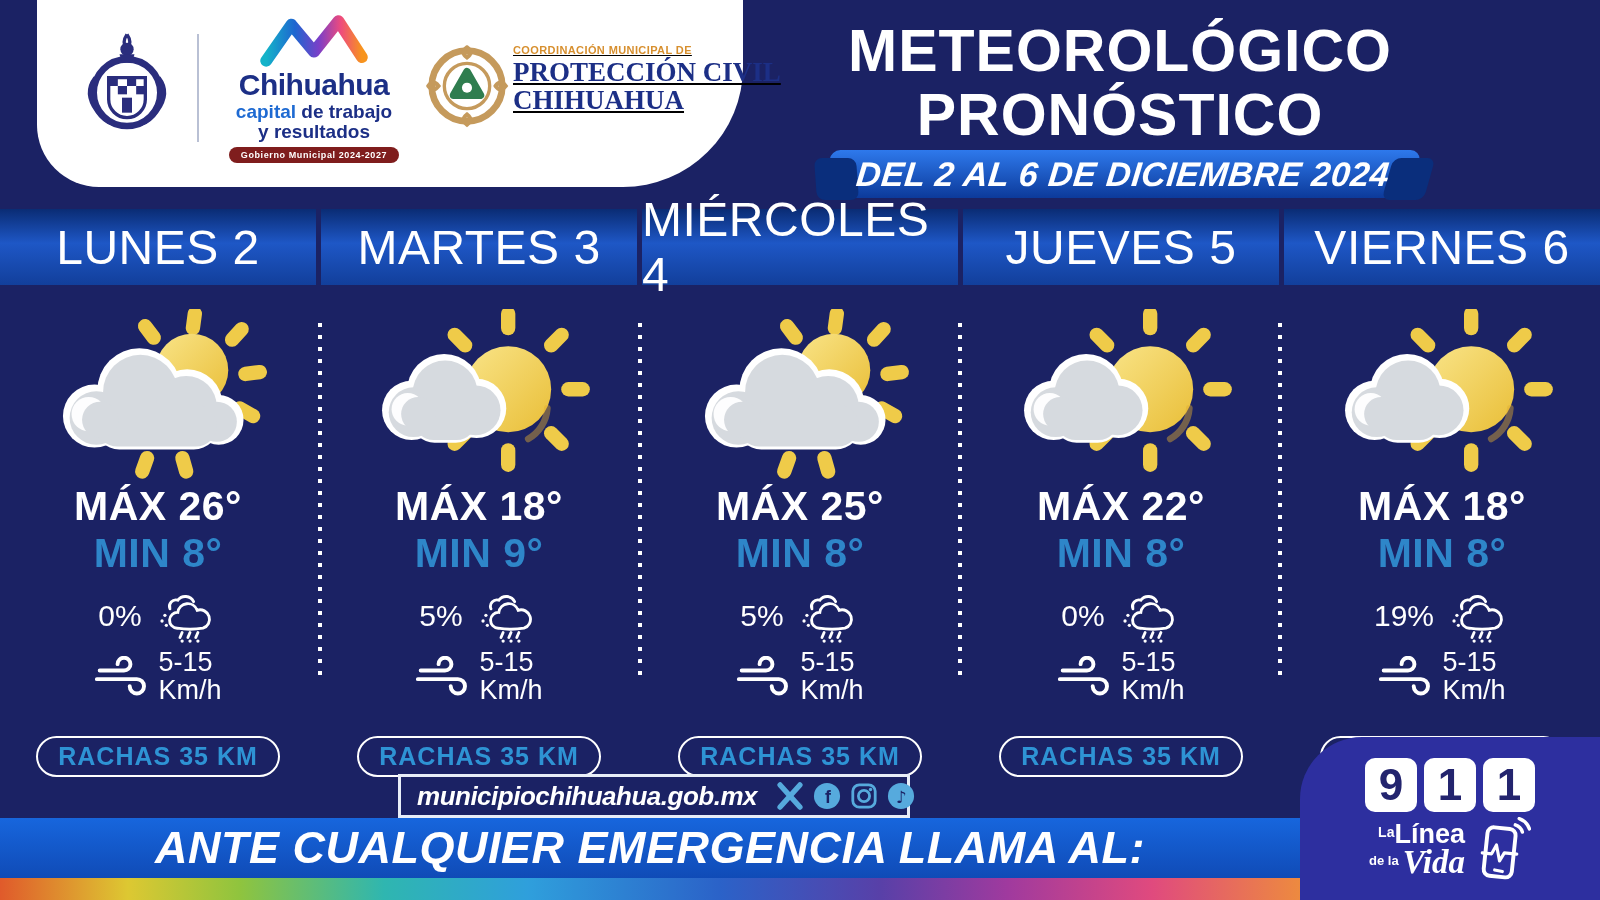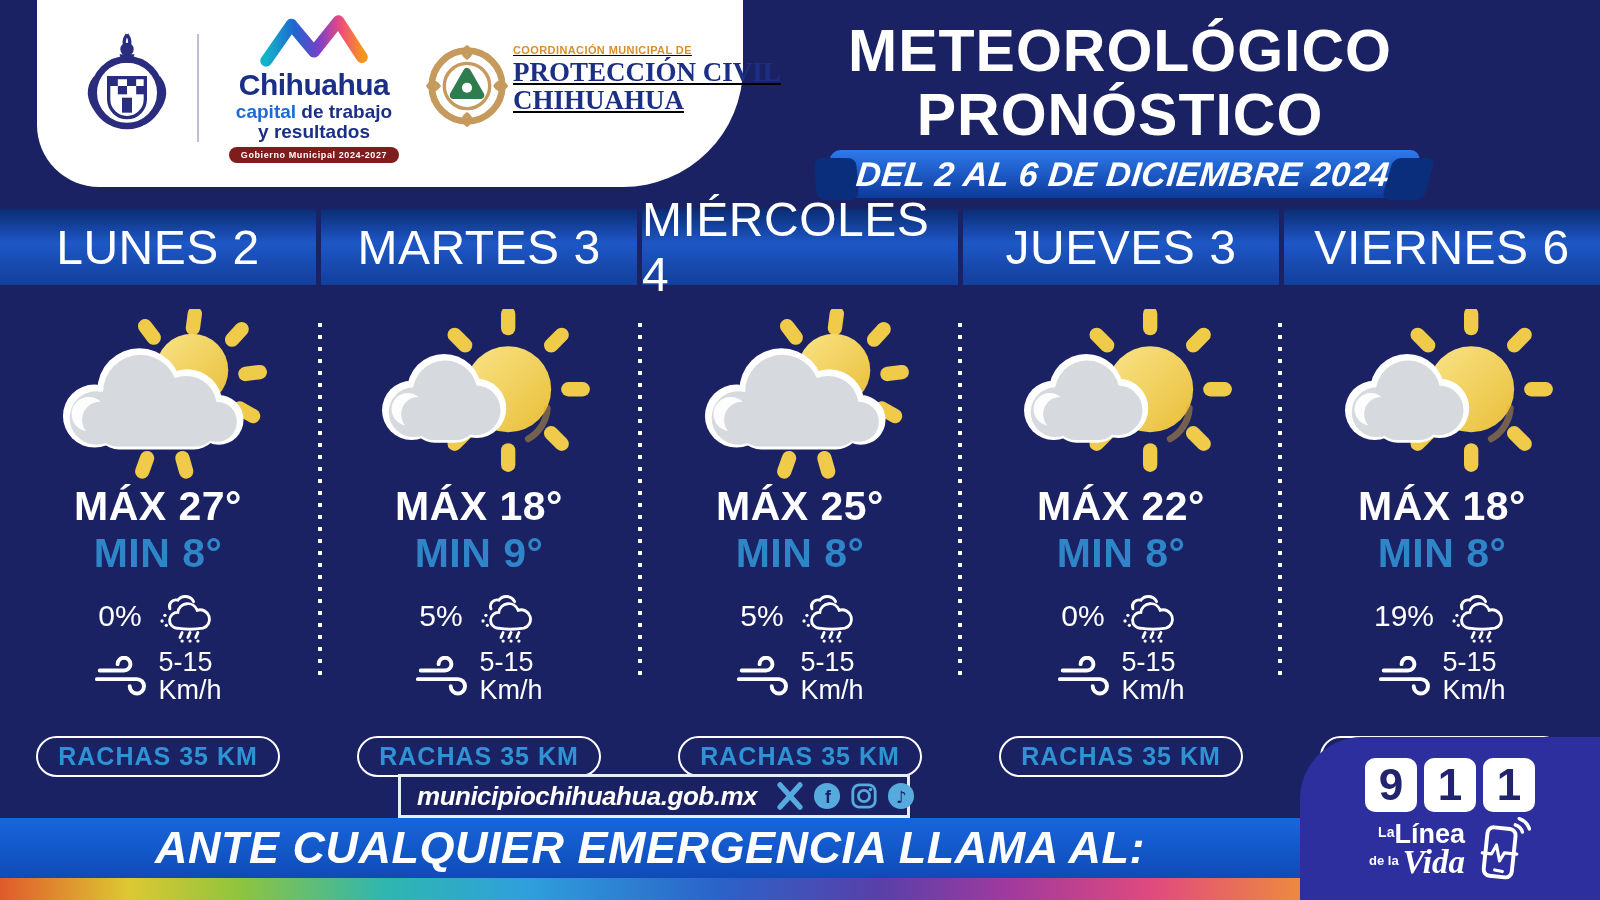--- a/index.html
+++ b/index.html
@@ -173,21 +173,21 @@
       <div class="day-cell">
     <span>LUNES 2</span>
   </div>
       <div class="day-cell">
     <span>MARTES 3</span>
   </div>
       <div class="day-cell">
     <span>MIÉRCOLES 4</span>
   </div>
       <div class="day-cell">
-    <span>JUEVES 3</span>
+    <span>JUEVES 5</span>
   </div>
       <div class="day-cell">
     <span>VIERNES 6</span>
   </div>
     </div>
 
   <div class="forecast-row">
     <div class="sep sep1"></div>
     <div class="sep sep2"></div>
     <div class="sep sep3"></div>
@@ -219,21 +219,21 @@
     <circle cx="144" cy="102" r="32" fill="#D6DADF"></circle>
             <circle cx="176" cy="118" r="21" fill="#D6DADF"></circle>
     <rect x="50" y="100" width="126" height="44" rx="22" fill="#D6DADF"></rect>
     <circle cx="42" cy="110" r="18" fill="#fff" opacity="0.95"></circle>
             <circle cx="54" cy="116" r="19" fill="#D6DADF"></circle>
     <g stroke="#EFCB49" stroke-width="15" stroke-linecap="round">
       <line x1="103" y1="156" x2="98" y2="170"></line>
               <line x1="140" y1="156" x2="144" y2="170"></line>
     </g>
   </svg></div>
-    <div class="maxt">MÁX 27°</div>
+    <div class="maxt">MÁX 26°</div>
     <div class="mint">MIN 8°</div>
     <div class="rain-row">
       <span class="rain-pct">0%</span>
       <span class="rain-icon">
         <svg viewBox="0 0 92 74" xmlns="http://www.w3.org/2000/svg">
           <g fill="none" stroke="#fff" stroke-width="4" stroke-linecap="round">
             <path d="M25 27 a9 9 0 0 1 11 -12 a13 13 0 0 1 22 2"></path>
             <path d="M35 54 a11 11 0 0 1 1 -22 a14 14 0 0 1 27 -3 a11 11 0 0 1 8 25 q-18 3 -36 0 z"></path>
             <line x1="42" y1="60" x2="39" y2="67"></line>
             <line x1="53" y1="60" x2="50" y2="67"></line>

